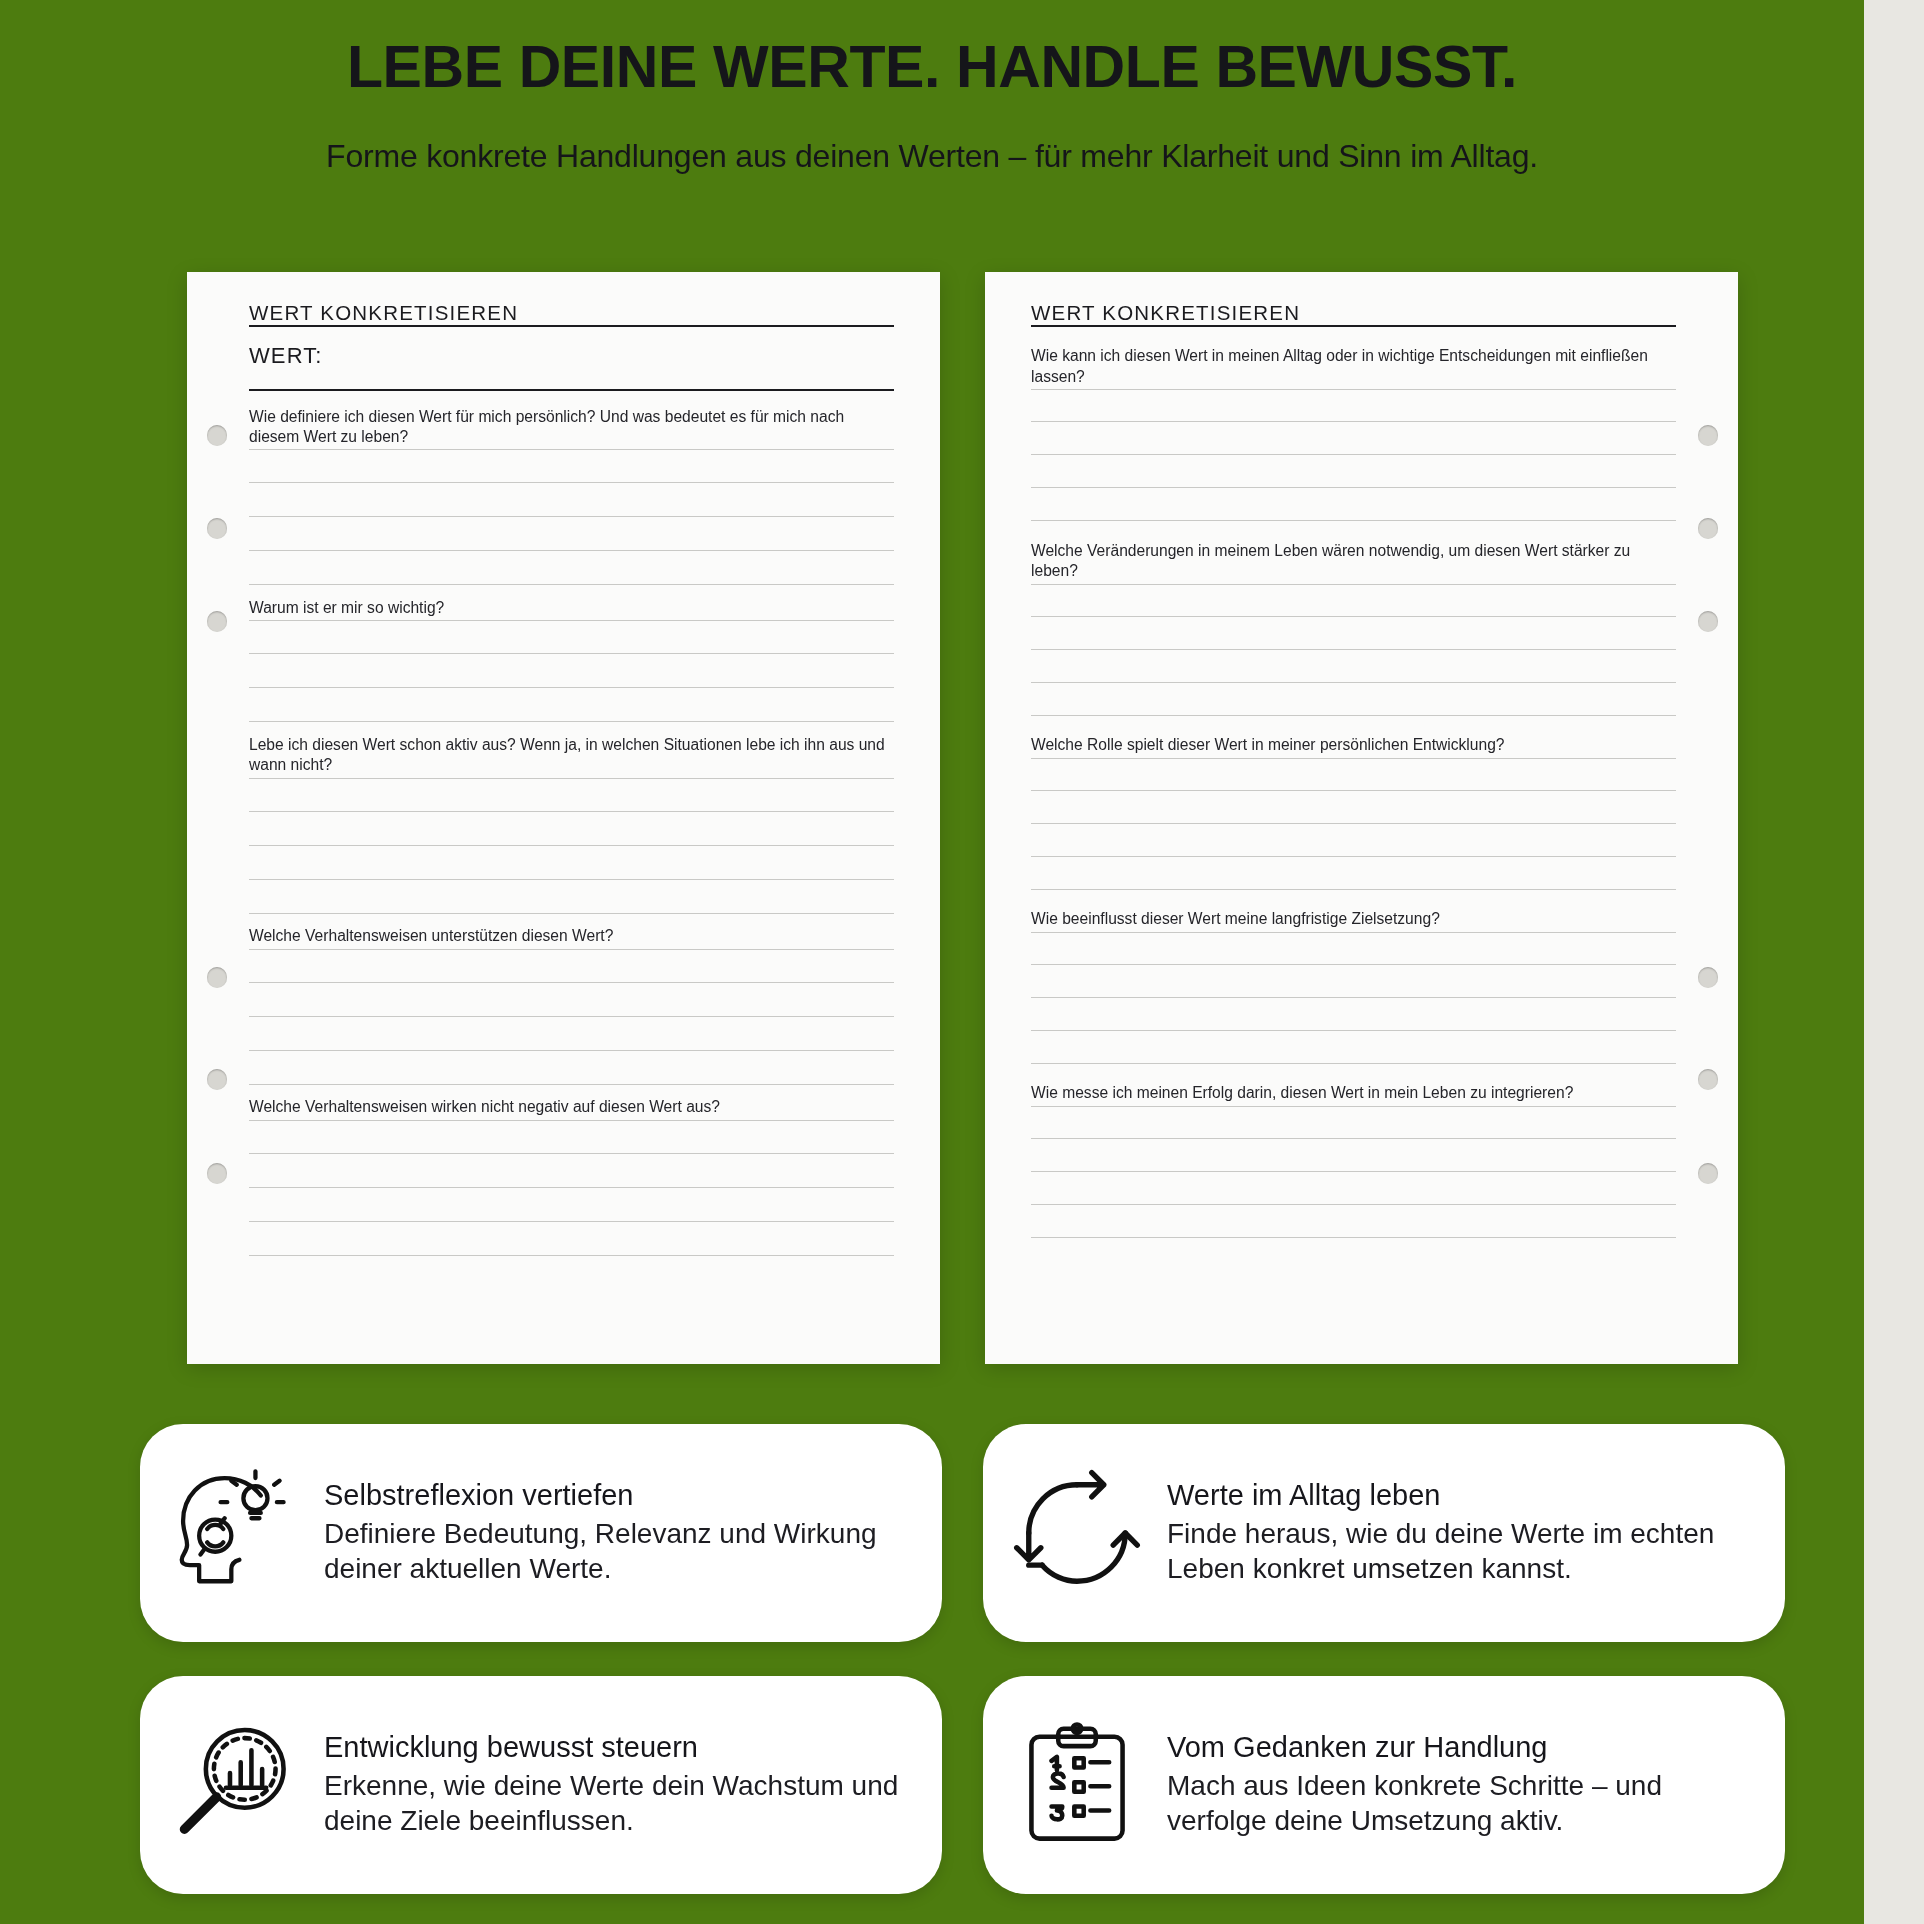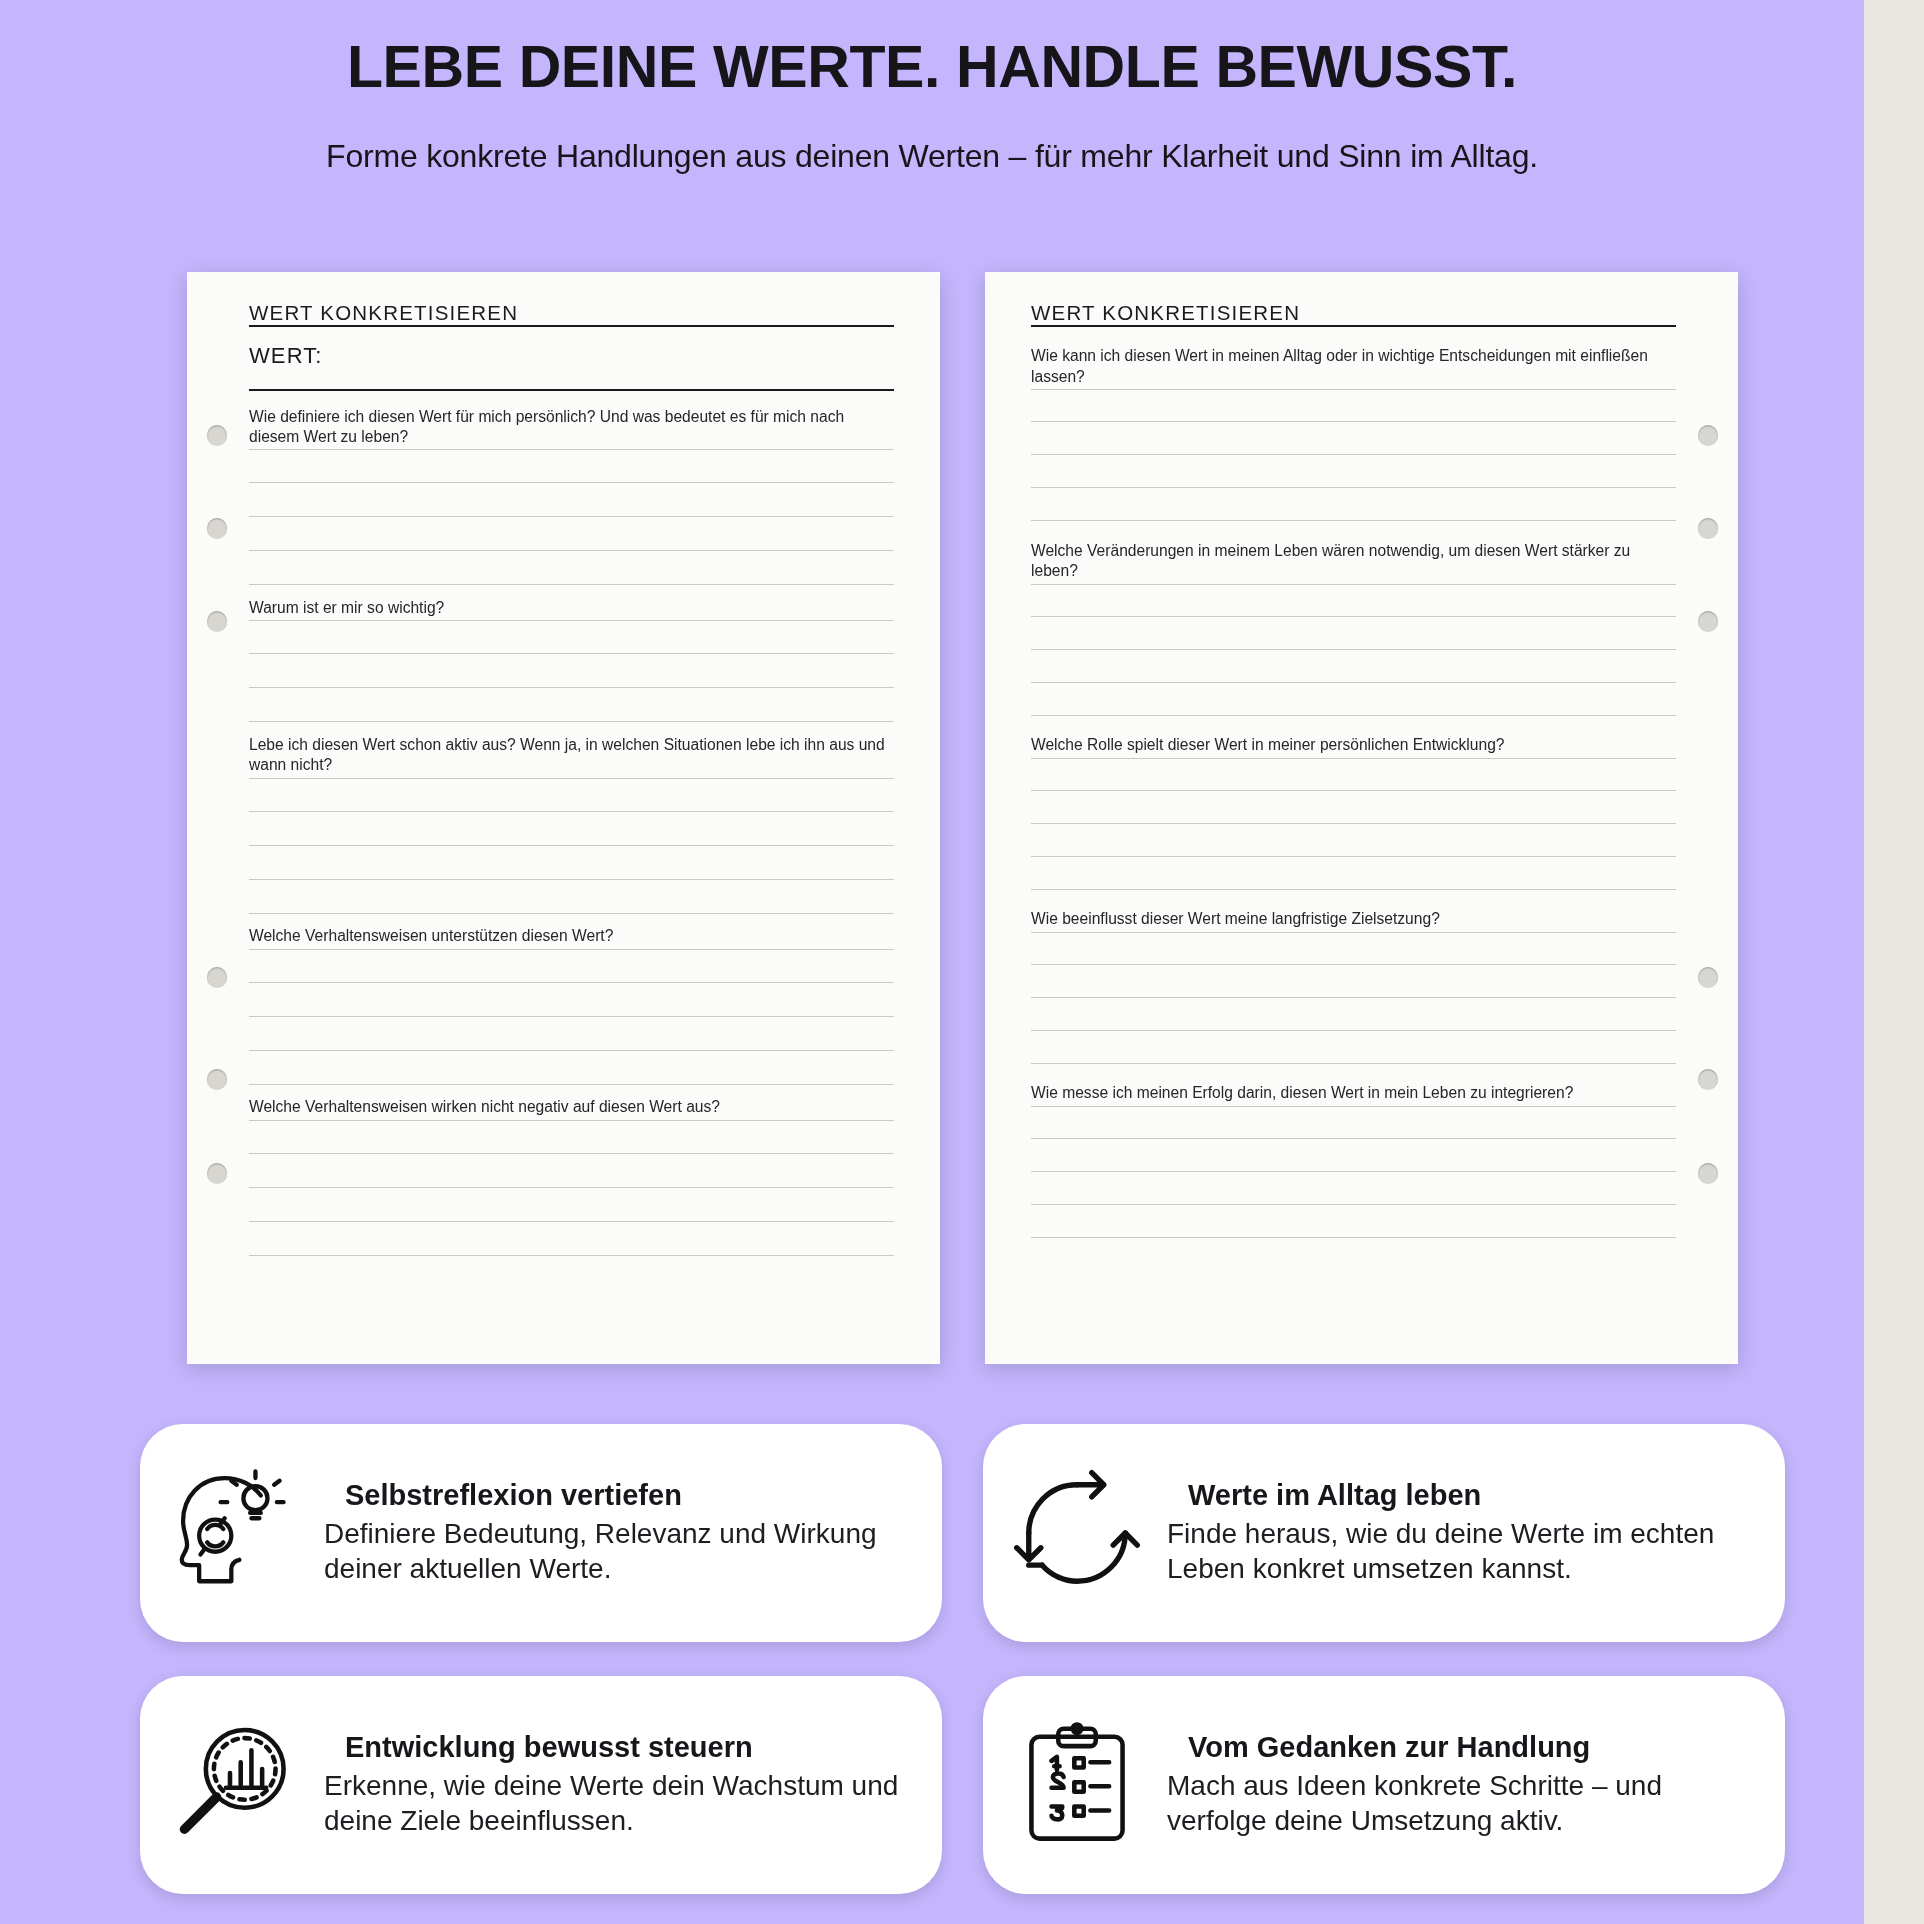--- a/index.html
+++ b/index.html
@@ -5,21 +5,21 @@
   * { box-sizing: border-box; margin: 0; padding: 0; }
   html, body {
     width: 1925px; height: 1925px;
     background: #e8e7e2;
     font-family: "Liberation Sans", sans-serif;
     overflow: hidden;
   }
   .page {
     position: relative;
     width: 1864px; height: 1925px;
-    background: #c4b5fd;
+    background: #4d7c0f;
   }
 
   
   .header { padding-top: 37px; text-align: center; }
   .header h1 {
     font-size: 59px;
     font-weight: 700;
     letter-spacing: -0.4px;
     color: #15151a;
     line-height: 1.05;
@@ -135,25 +135,24 @@
     gap: 23px;
   }
   .card .ic {
     flex: 0 0 134px;
     height: 134px;
     display: flex; align-items: center; justify-content: center;
   }
   .card .txt { flex: 1 1 auto; }
   .card .ct {
     font-size: 29px;
-    font-weight: 700;
+    font-weight: 400;
     color: #16161b;
     line-height: 1.15;
     margin-bottom: 3.6px;
-    margin-left: 21px;
   }
   .card .cd {
     font-size: 28px;
     font-weight: 400;
     color: #1d1d22;
     line-height: 1.28;
   }
   svg { display: block; }
 </style>
 </head>

